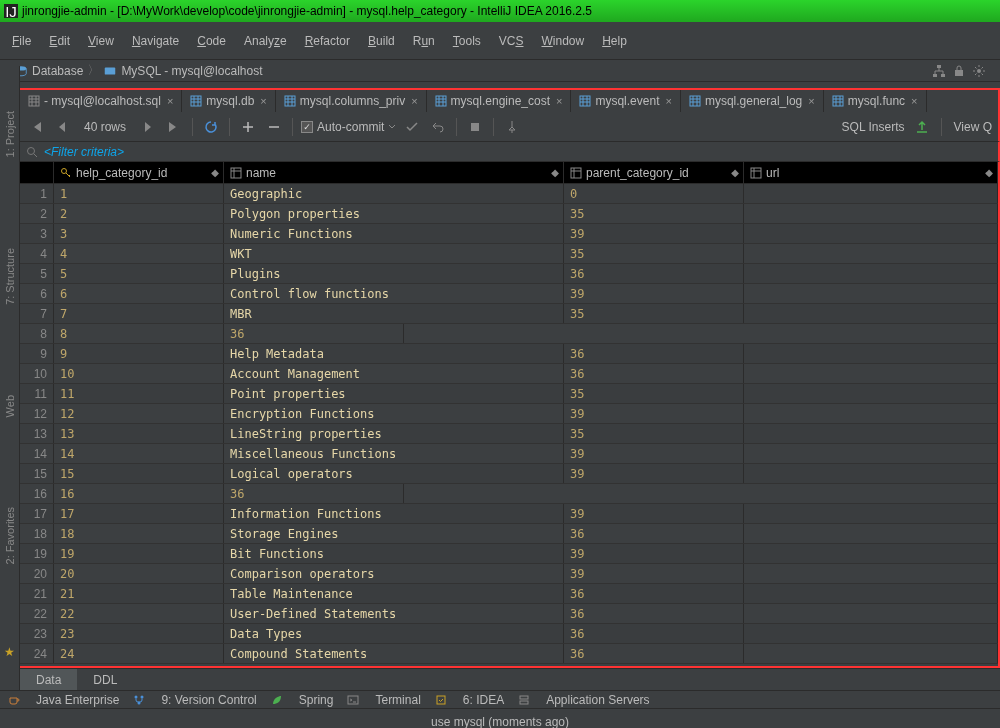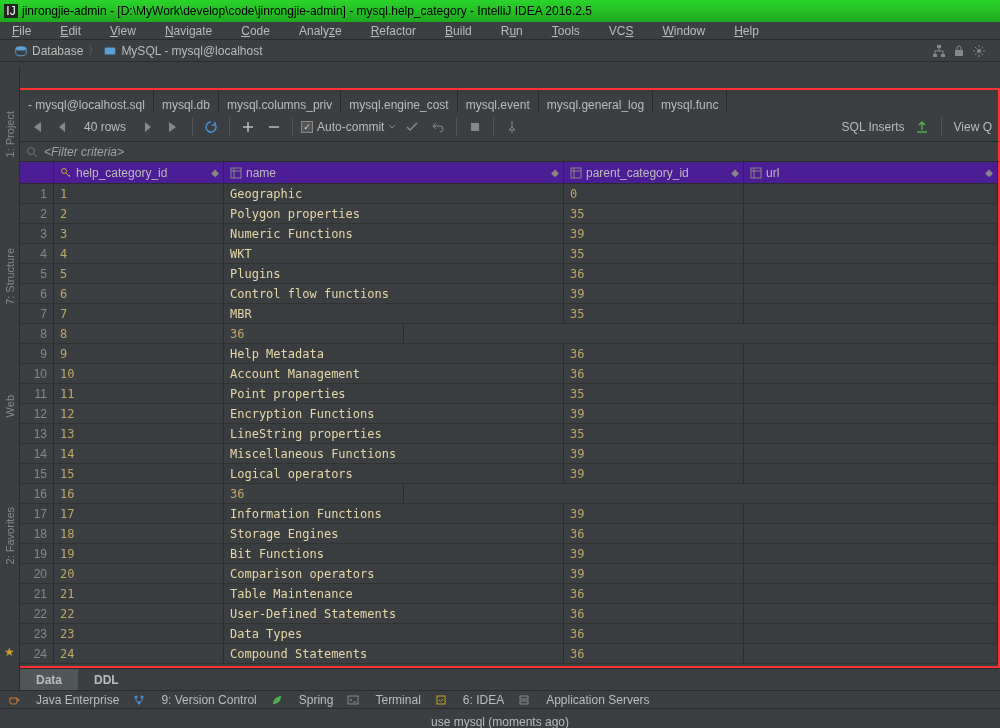--- a/index.html
+++ b/index.html
@@ -1,63 +1,63 @@
 <!DOCTYPE html>
 <html><head>
 <meta charset="utf-8">
 <style>
 * { margin: 0; padding: 0; box-sizing: border-box; font-family: "Segoe UI", sans-serif; font-size: 12px; }
 body { background: #3c3f41; color: #bbbbbb; overflow: hidden; width: 1000px; height: 728px; position: relative; }
 
 
 .titlebar { background: linear-gradient(#2bd42b, #1fa81f); height: 22px; display: flex; align-items: center; padding: 0 4px; color: #000; font-size: 12px; }
-.titlebar .icon { width: 14px; height: 14px; background: #222; margin-right: 4px; display: inline-flex; align-items: center; justify-content: center; font-size: 12px; color: #fff; }
-
-
-.menubar { background: #3c3f41; height: 18px; display: flex; align-items: center; padding: 0 6px; gap: 17px; border-bottom: 1px solid #2b2b2b; }
+.titlebar .icon { width: 14px; height: 14px; background: #222; margin-right: 4px; display: inline-flex; align-items: center; justify-content: center; font-size: 15px; color: #fff; }
+
+
+.menubar { background: #3c3f41; height: 38px; display: flex; align-items: center; padding: 0 6px; gap: 6px; border-bottom: 1px solid #2b2b2b; }
 .menubar span { padding: 2px 6px; color: #bbbbbb; }
 .menubar span u { text-decoration: underline; }
 
 
 .breadcrumb { height: 22px; background: #3c3f41; display: flex; align-items: center; padding: 0 14px; border-bottom: 1px solid #2b2b2b; }
 .bc-icon { width:14px; height:12px; margin-right:4px; display:inline-block; }
 .bc-sep { margin: 0 4px; color: #777; }
 .breadcrumb-right { margin-left: auto; display: flex; gap: 6px; }
 .gear-icon, .lock-icon, .hier-icon { width:14px; height:14px; }
 
 
 .editor-tabs { height: 24px; background: #3c3f41; display: flex; align-items: stretch; border-top:2px solid #ff3333; border-right:2px solid #ff3333; border-left: none; }
-.editor-tabs .tab { display: flex; align-items: center; padding: 4px 8px; gap: 4px; border-right: 1px solid #2b2b2b; color: #bbbbbb; background:#3c3f41;flex-direction:column; }
+.editor-tabs .tab { display: flex; align-items: center; padding: 4px 8px; gap: 4px; border-right: 1px solid #2b2b2b; color: #bbbbbb; background:#3c3f41; }
 .tab .tbl-icon { width:12px; height:12px; }
 .tab .x { color:#999; font-size:11px; margin-left:2px; }
 
 
 .db-toolbar { height: 30px; background: #3c3f41; display: flex; align-items: center; padding: 0 6px; gap: 6px; border-bottom: 1px solid #2b2b2b; border-right:2px solid #ff3333; }
 .tb-btn { width: 20px; height: 20px; display: flex; align-items: center; justify-content: center; color:#888; }
 .tb-btn svg { width:14px; height:14px; }
 .tb-sep { width:1px; height:18px; background:#555; margin: 0 2px; }
 .rowcount { color:#bbb; padding: 0 6px; }
 .autocommit { display:flex; align-items:center; gap:4px; color:#bbb; }
 .chk { width:12px; height:12px; border:1px solid #888; display:inline-flex; align-items:center; justify-content:center; font-size:9px; background:#555; color:#ddd;}
 .db-toolbar .right { margin-left:auto; display:flex; gap:10px; align-items:center; }
 
 
 .filter-row { height: 20px; display:flex; align-items:center; padding: 0 6px; gap:6px; border-bottom:1px solid #2b2b2b; border-right:2px solid #ff3333; }
 .filter-row .mag { width:12px; height:12px; }
-.filter-row .ph { color:#a3a3a3; font-style: italic; }
+.filter-row .ph { color:#0ea5e9; font-style: italic; }
 
 
 .side-stripe { position:absolute; left:0; top:66px; bottom:34px; width:20px; background:#3c3f41; border-right:1px solid #2b2b2b; display:flex; flex-direction:column; align-items:center; justify-content:space-around; }
 .side-stripe .lbl { writing-mode: vertical-rl; transform: rotate(180deg); color:#888; font-size:11px; padding:10px 0; }
 .side-stripe .star { color:#c9a227; }
 
 
 .main { position:absolute; left:20px; right:0; top:88px; bottom:60px; display:flex; flex-direction:column; }
 .grid-wrap { flex:1; display:flex; flex-direction:column; border-right:2px solid #ff3333; border-bottom:2px solid #ff3333; overflow:hidden; }
-.grid-header { display:flex; height:22px; background:#4c1d95; border-bottom:1px solid #2b2b2b; }
+.grid-header { display:flex; height:22px; background:#000000; border-bottom:1px solid #2b2b2b; }
 .gh-rownum { width:34px; border-right:1px solid #2b2b2b; }
 .gh-col { display:flex; align-items:center; padding:0 6px; border-right:1px solid #2b2b2b; gap:4px; color:#bbb; position:relative; }
 .gh-col .sort { position:absolute; right:4px; color:#888; font-size:10px; }
 .col-id { width:170px; }
 .col-name { width:340px; }
 .col-parent { width:180px; }
 .col-url { flex:1; }
 .hdr-icon { width:12px; height:12px; }
 
 .grid-body { flex:1; overflow:hidden; }
@@ -66,21 +66,21 @@
 .grow:nth-child(even){ background:#3c3f41; }
 .rn { width:34px; text-align:right; padding-right:6px; color:#888; border-right:1px solid #2b2b2b; line-height:20px; }
 .cell { border-right:1px solid #2b2b2b; padding:0 6px; line-height:20px; font-family: "Consolas", monospace; font-size:12px; color:#e6d7a8; }
 .cell.num { color:#bfa76a; }
 .cell.id { width:170px; }
 .cell.name { width:340px; }
 .cell.parent { width:180px; }
 .cell.url { flex:1; }
 
 
-.bottom-tabs { position:absolute; left:20px; right:0; bottom:38px; height:22px; background:#3c3f41; display:flex; align-items:stretch; border-top:1px solid #2b2b2b;font-weight:bold; }
+.bottom-tabs { position:absolute; left:20px; right:0; bottom:38px; height:22px; background:#3c3f41; display:flex; align-items:stretch; border-top:1px solid #2b2b2b; }
 .bottom-tabs .btab { padding:0 16px; display:flex; align-items:center; color:#bbb; }
 .bottom-tabs .btab.active { background:#515658; }
 
 
 .toolwindows { position:absolute; left:0; right:0; bottom:20px; height:18px; background:#3c3f41; border-top:1px solid #2b2b2b; display:flex; align-items:center; gap:14px; padding:0 8px; color:#bbb; }
 .toolwindows .tw { display:flex; align-items:center; gap:16px; }
 .toolwindows svg { width:12px; height:12px; }
 
 .statusbar { position:absolute; left:0; right:0; bottom:0; height:20px; background:#3c3f41; border-top:1px solid #2b2b2b; display:flex; align-items:center; padding:0 8px; gap:6px; color:#bbb;flex-direction:column; }
 

